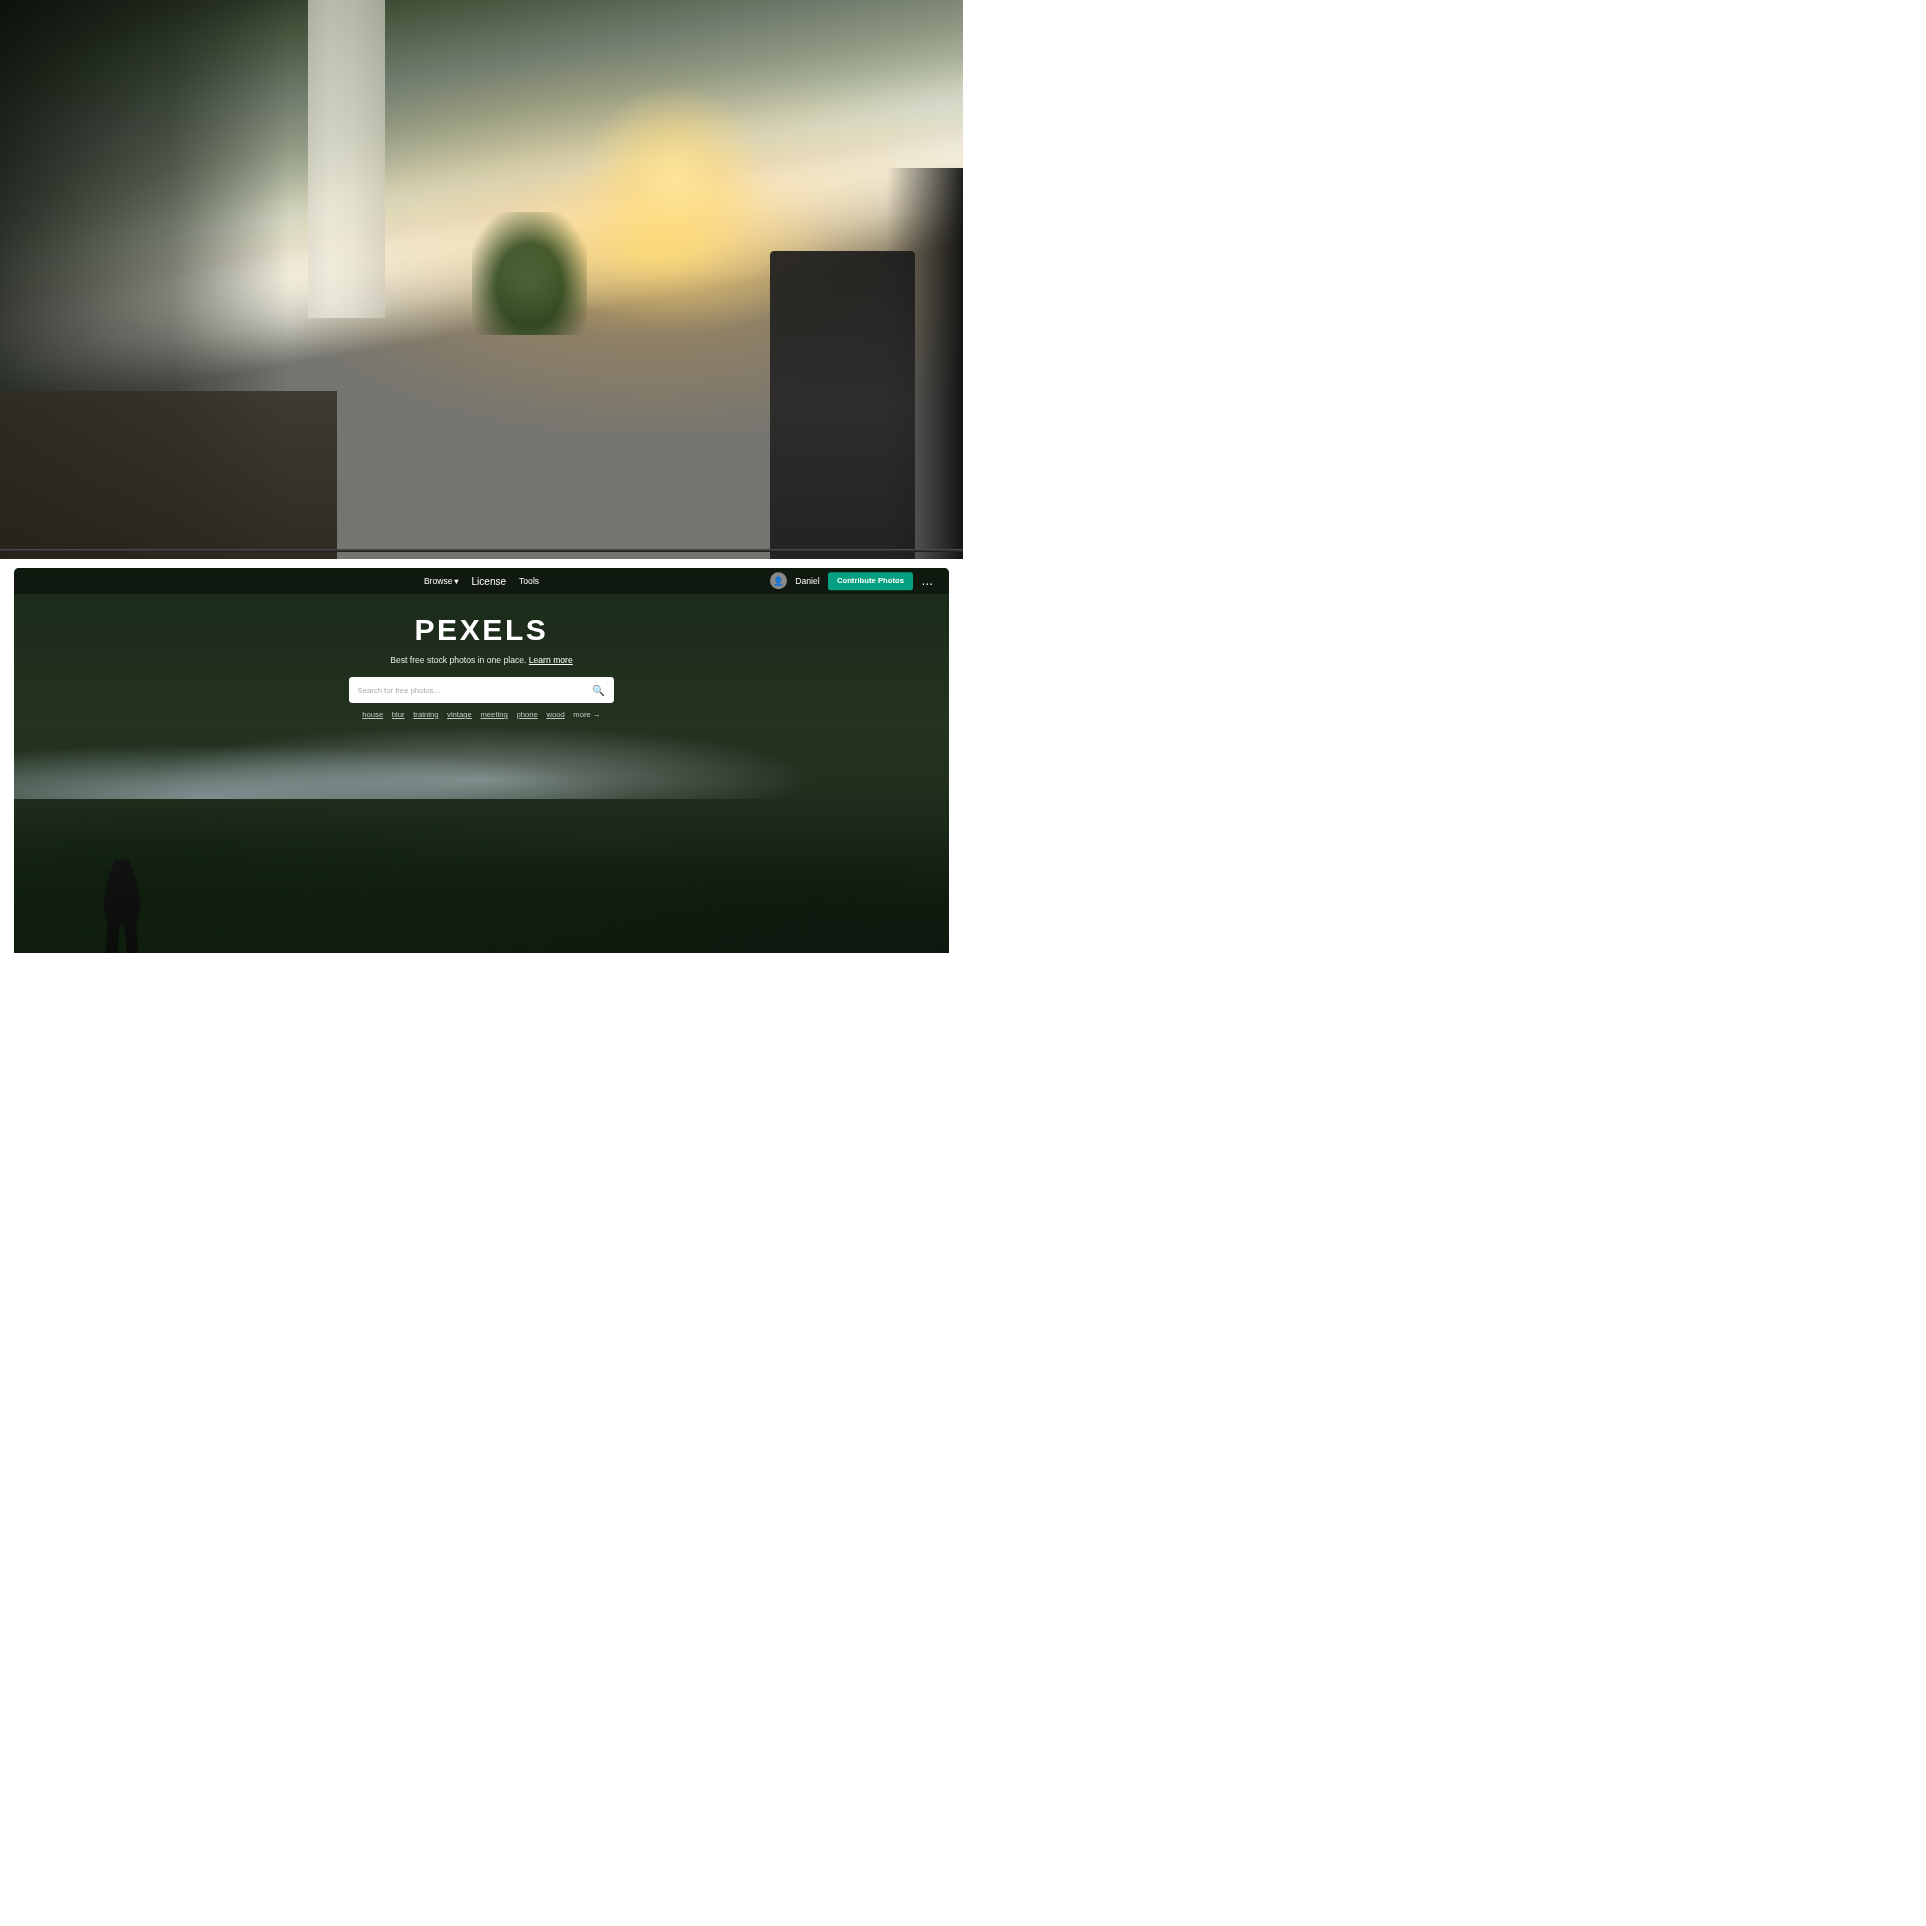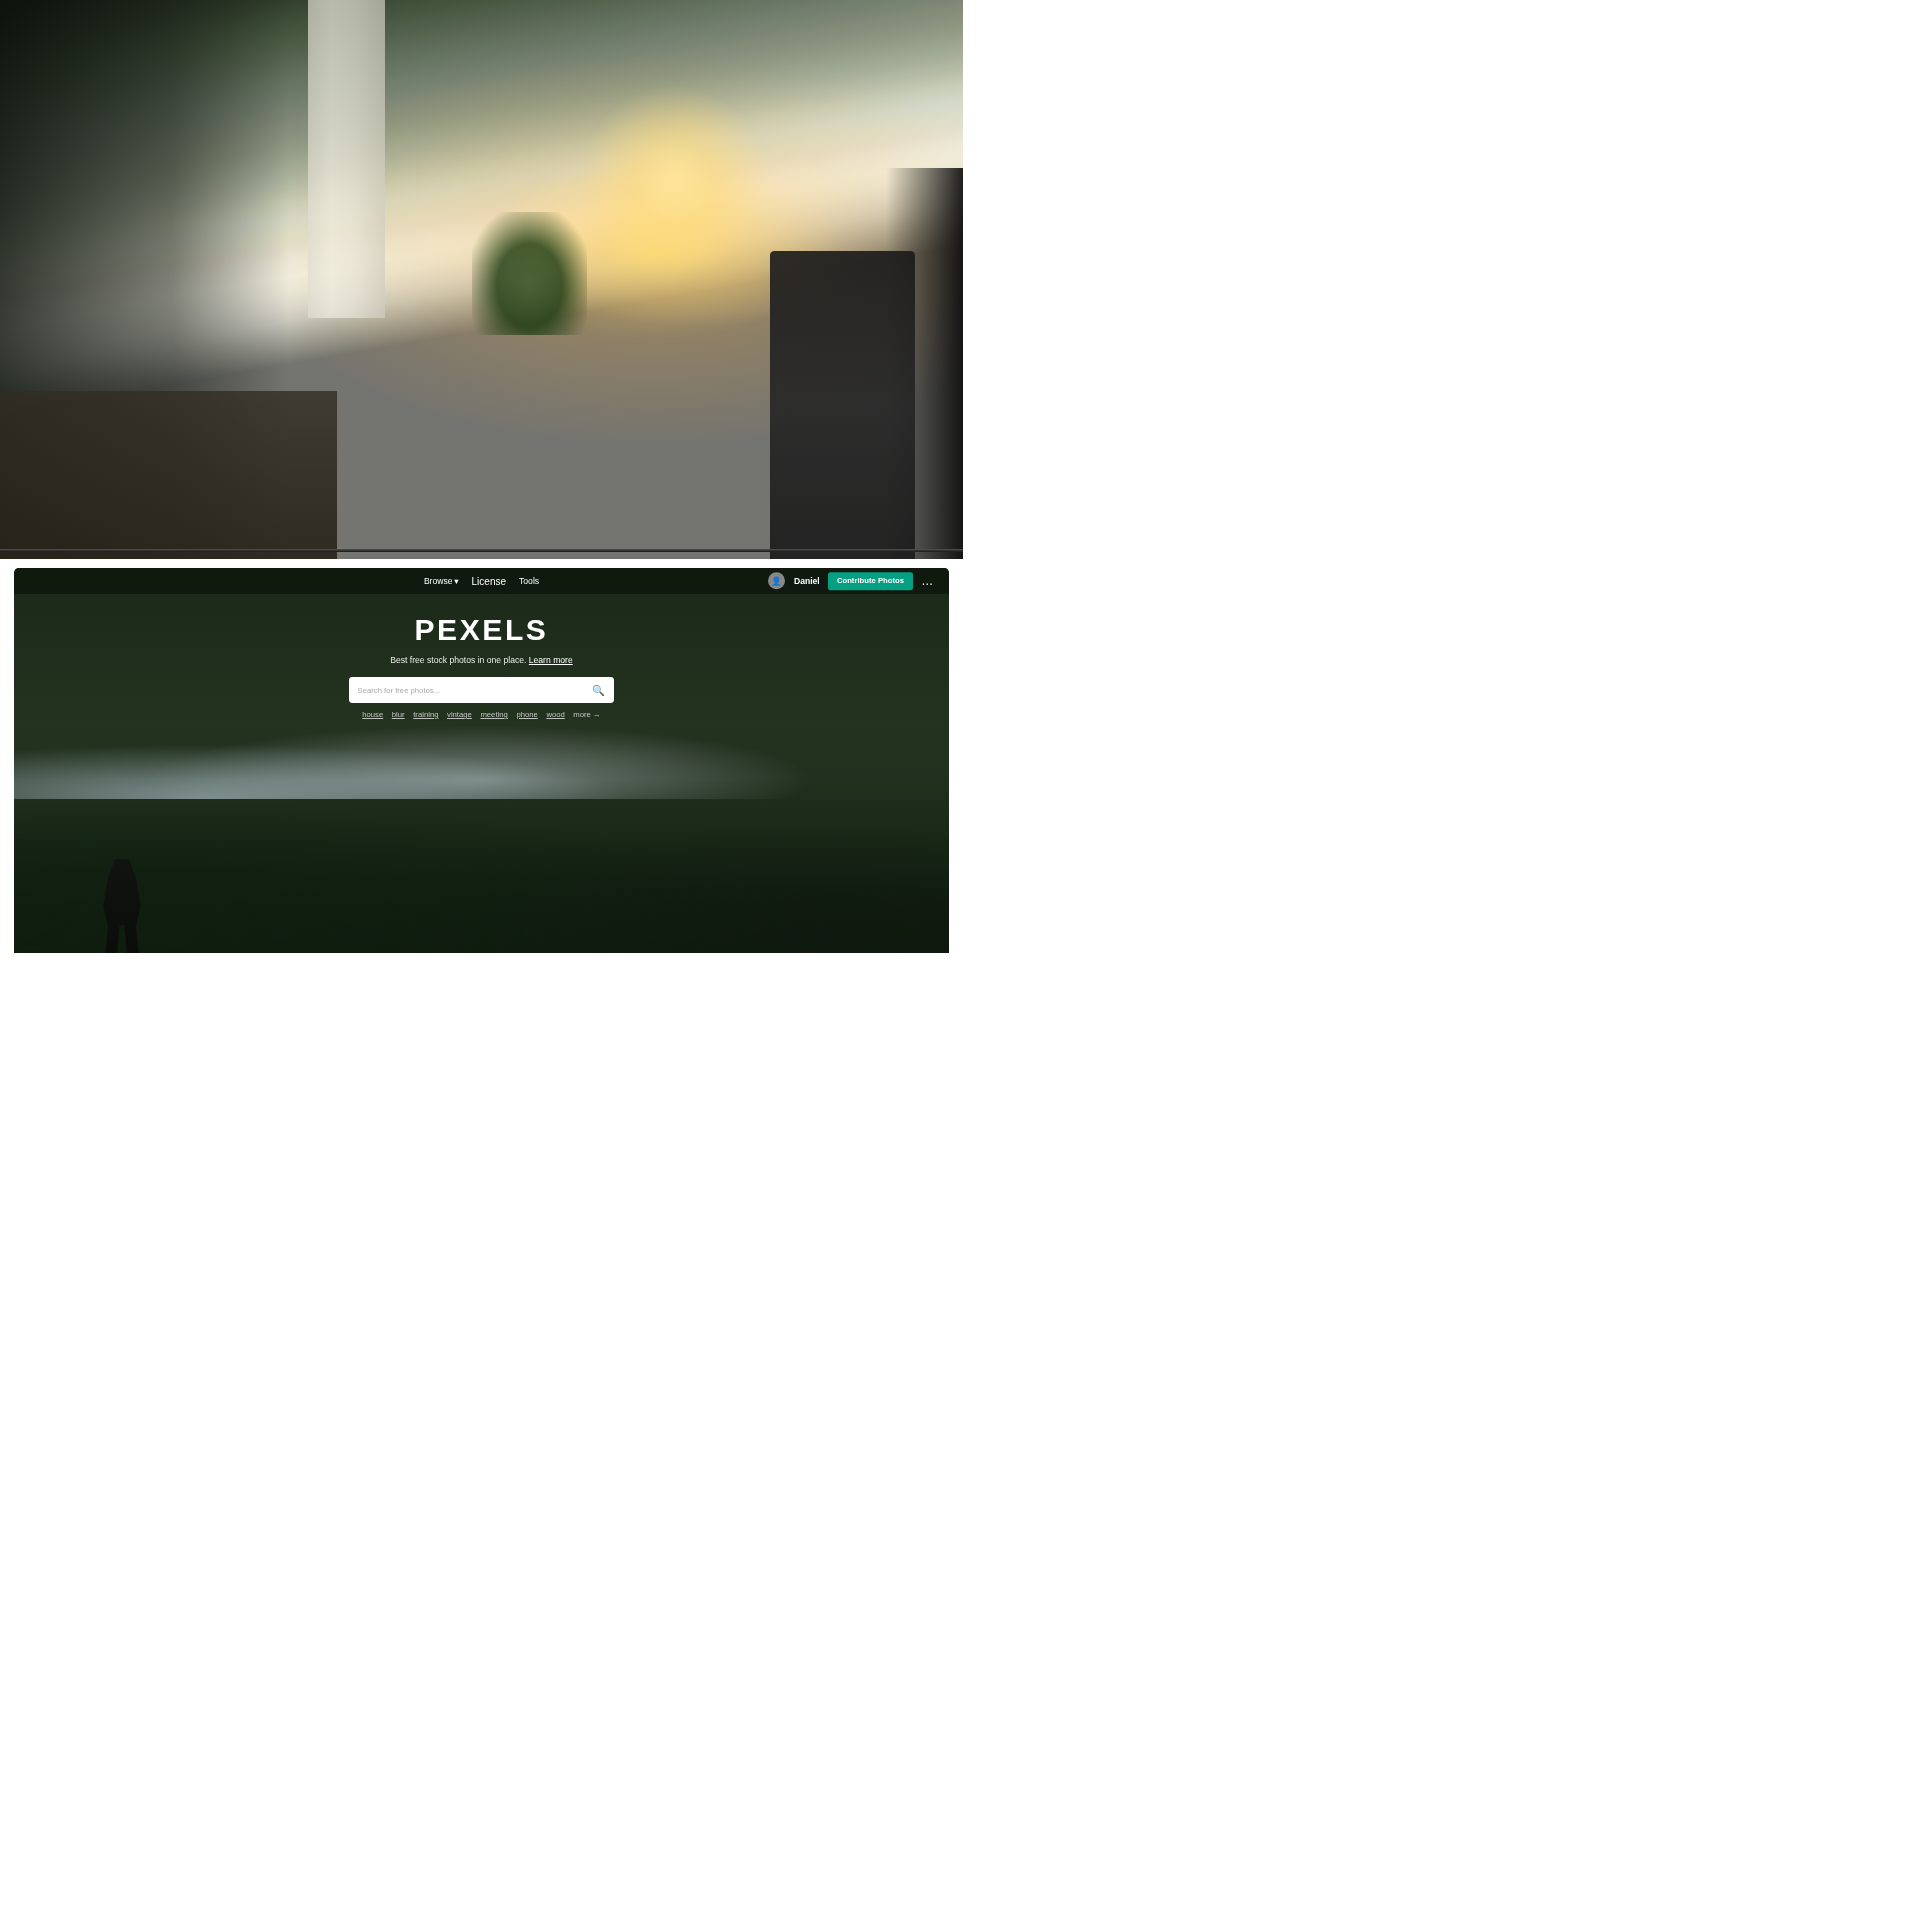--- a/index.html
+++ b/index.html
@@ -355,21 +355,20 @@
       background: #888;
       overflow: hidden;
       display: flex;
       align-items: center;
       justify-content: center;
     }
 
     .daniel-text {
       font-size: 8.6px;
       color: white;
-      font-weight: bold;
     }
 
     .contribute-photos-btn {
       background: #05a081;
       color: white;
       font-size: 7.7px;
       font-weight: bold;
       padding: 4.3px 8.6px;
       border-radius: 2.6px;
       cursor: pointer;

